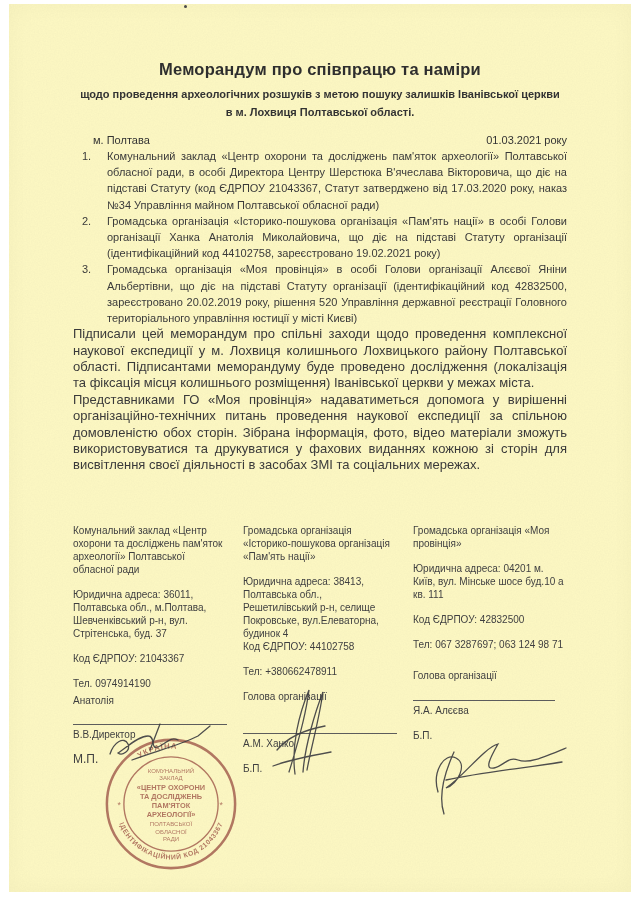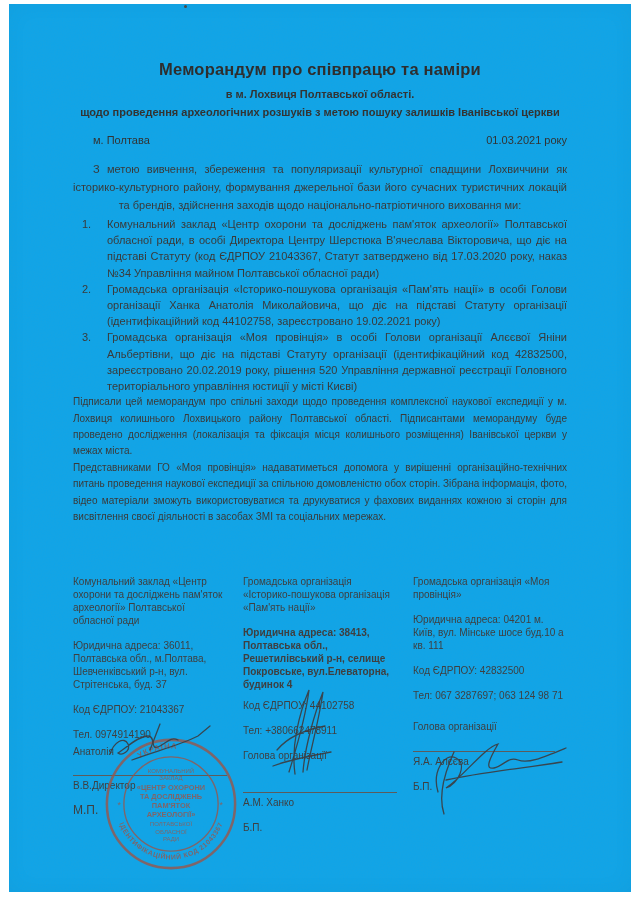--- a/index.html
+++ b/index.html
@@ -2,46 +2,46 @@
 <html><head>
 <meta charset="utf-8">
 <style>
   html,body{margin:0;padding:0;}
   body{
     width:640px;height:900px;background:#ffffff;position:relative;overflow:hidden;
     font-family:"Liberation Sans", sans-serif;color:#3a3a3a;
   }
   .page{
     position:absolute;left:9px;right:9px;top:4px;bottom:8px;
-    background:#0ea5e9;
+    background:#fef9c3;
     box-shadow:inset 0 0 25px rgba(0,0,0,0.03);
   }
   .noise{position:absolute;inset:0;width:100%;height:100%;pointer-events:none;}
   .content{position:relative;z-index:2;padding:56px 64px 0 64px;}
   .doc-title{
     margin:0;text-align:center;font-size:16.5px;font-weight:bold;color:#2e2e2e;letter-spacing:.2px;
   }
   .subtitle{margin-top:7px;text-align:center;font-weight:bold;font-size:11px;line-height:17.5px;color:#333;}
   .meta-row{margin-top:13px;display:flex;justify-content:space-between;font-weight:normal;font-size:11px;color:#333;}
   .meta-row .city{padding-left:20px;}
   .intro{
     margin:14px 0 2px 0;font-size:11px;line-height:18px;color:#3a3a3a;
     text-align:justify;text-align-last:center;text-indent:20px;
   }
   ol.parties{list-style:none;margin:2px 0 0 0;padding:0;}
   ol.parties li{
     position:relative;padding-left:34px;text-align:justify;font-size:11px;line-height:16.2px;color:#3a3a3a;
   }
   ol.parties li .num{position:absolute;left:9px;top:0;}
-  .body-par{margin:0;font-size:10px;line-height:16.4px;text-align:justify;color:#3a3a3a;}
+  .body-par{margin:0;font-size:13px;line-height:16.4px;text-align:justify;color:#3a3a3a;}
   .sign-grid{margin-top:50px;display:flex;gap:16px;font-size:10px;line-height:13px;color:#3f3f40;}
   .sign-col{flex:1;position:relative;}
   .sc-org{margin-bottom:12px;}
   .sc-addr{margin-bottom:12px;}
-  .sc-addr.tight{margin-bottom:8px;font-weight:bold;}
+  .sc-addr.tight{margin-bottom:0;}
   .sc-edrpou{margin-bottom:12px;}
   .sc-phone{margin-bottom:4px;}
   .sc-phone.gap-mid{margin-bottom:12px;}
   .sc-phone.gap-big{margin-bottom:18px;}
   .sig-rule{border:none;border-top:1px solid #5c5c5c;margin:17px 0 3px 0;}
   .sig-rule.m2{margin-top:30px;}
   .sig-rule.m3{margin-top:18px;width:92%;}
   .sc-seal{margin-top:12px;}
   .sc-seal.big{font-size:12px;}
   
@@ -65,30 +65,29 @@
       <feTurbulence type="fractalNoise" baseFrequency="0.75" numOctaves="2" stitchTiles="stitch"></feTurbulence>
       <feColorMatrix type="matrix" values="0 0 0 0 0.25  0 0 0 0 0.24  0 0 0 0 0.23  0 0 0 0.07 0"></feColorMatrix>
     </filter>
     <rect width="100%" height="100%" filter="url(#paperNoise)"></rect>
   </svg>
 
   <div class="content">
     <h1 class="doc-title">Меморандум про співпрацю та наміри</h1>
 
     <div class="subtitle">
+      <div>щодо проведення археологічних розшуків з метою пошуку залишків Іванівської церкви</div>
       <div>в м. Лохвиця Полтавської області.</div>
-      <div>щодо проведення археологічних розшуків з метою пошуку залишків Іванівської церкви</div>
     </div>
 
     <div class="meta-row">
       <span class="city">м. Полтава</span>
       <span class="date">01.03.2021 року</span>
     </div>
 
-    <p class="intro">З метою вивчення, збереження та популяризації культурної спадщини Лохвиччини як історико-культурного району, формування джерельної бази його сучасних туристичних локацій та брендів, здійснення заходів щодо національно-патріотичного виховання ми:</p>
 
     <ol class="parties">
       <li>
         <span class="num">1.</span>
         <span>Комунальний заклад «Центр охорони та досліджень пам'яток археології» Полтавської обласної ради, в особі Директора Центру Шерстюка В'ячеслава Вікторовича, що діє на підставі Статуту (код ЄДРПОУ 21043367, Статут затверджено від 17.03.2020 року, наказ №34 Управління майном Полтавської обласної ради)</span>
       </li>
       <li>
         <span class="num">2.</span>
         <span>Громадська організація «Історико-пошукова організація «Пам'ять нації» в особі Голови організації Ханка Анатолія Миколайовича, що діє на підставі Статуту організації (ідентифікаційний код 44102758, зареєстровано 19.02.2021 року)</span>
       </li>

